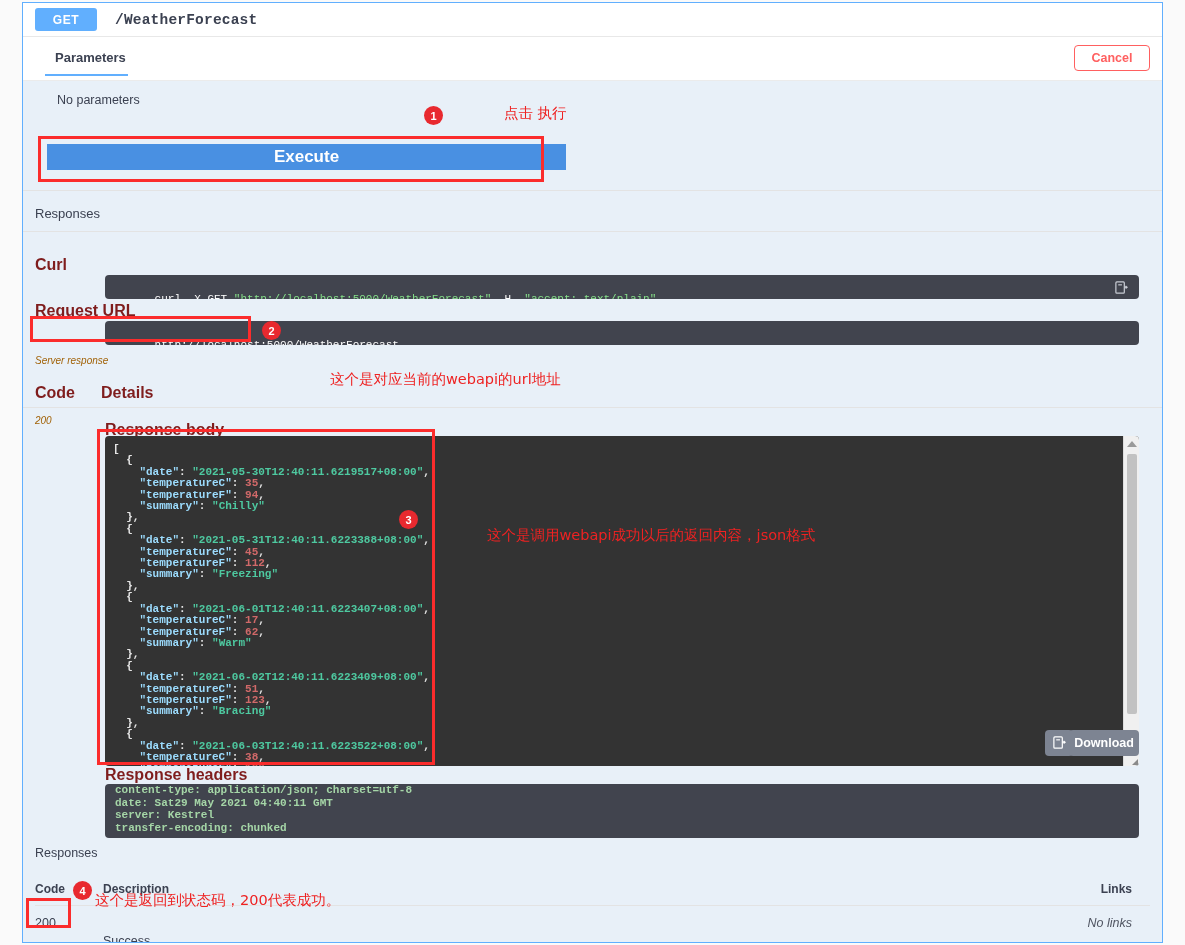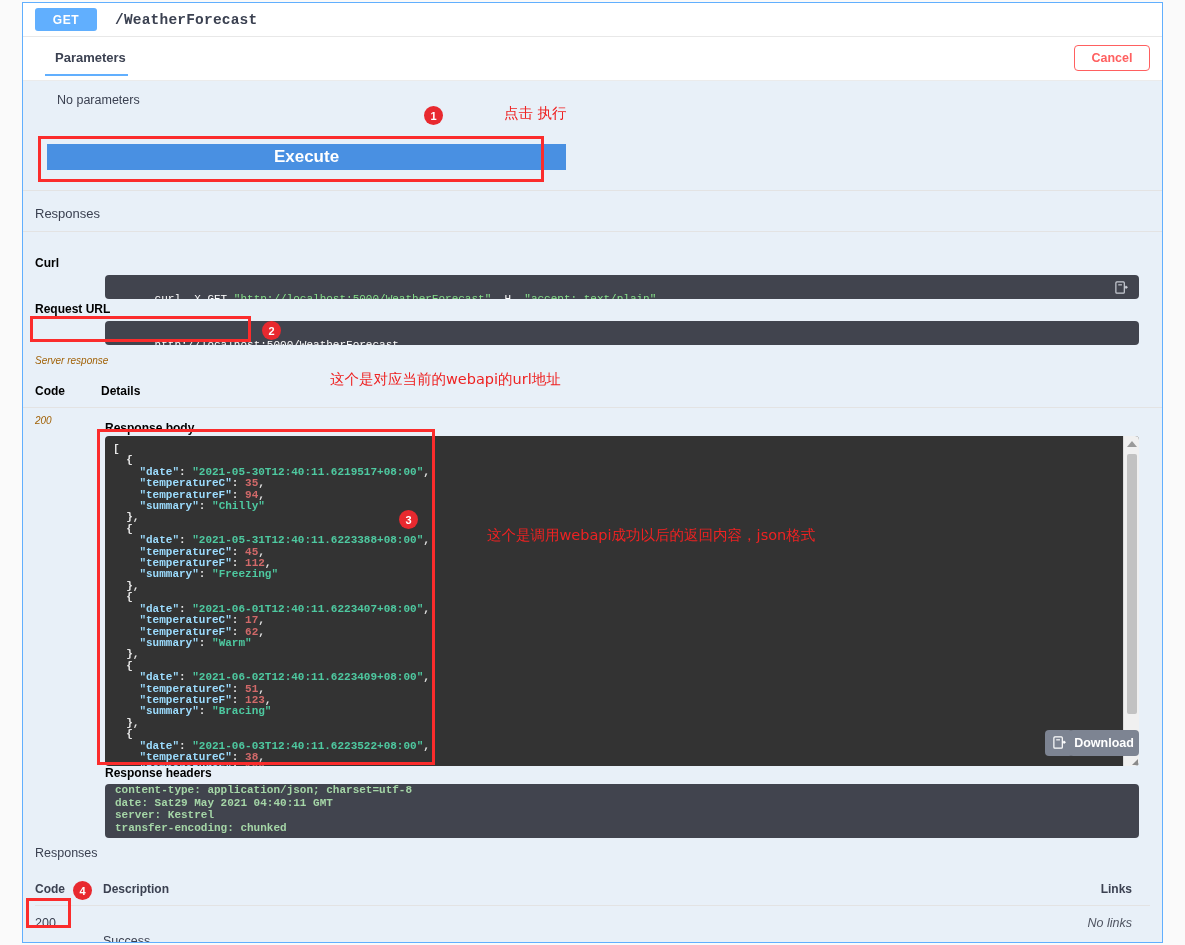--- a/index.html
+++ b/index.html
@@ -93,21 +93,21 @@
     cursor:pointer;
   }
 
   .divider { position:absolute; left:0; width:1139px; height:1px; background:#e3e3e3; }
 
   
   .responses-title {
     position:absolute; font-size: 13px; color:#3b4151; font-weight: 400;
   }
   .label {
-    position:absolute; font-size: 12px; font-weight: bold; color:#000000;
+    position:absolute; font-size: 16px; font-weight: bold; color:#7f1d1d;
   }
   .label-plain {
     position:absolute; font-size: 10px; color:#a16207;font-style:italic;
   }
 
   
   .codeblock {
     position:absolute;
     background:#41444e; color:#fff;
     font-family: "Liberation Mono", monospace;
@@ -343,14 +343,15 @@
   <div class="redbox" style="left:30px;top:316px;width:221px;height:26px;"></div>
   <div class="marker" style="left:262px;top:321px;">2</div>
   <div class="anno" style="left:302px;top:370px;margin-left:28px;">这个是对应当前的webapi的url地址</div>
 
   <div class="redbox" style="left:97px;top:429px;width:338px;height:336px;"></div>
   <div class="marker" style="left:399px;top:510px;">3</div>
   <div class="anno" style="left:487px;top:526px;">这个是调用webapi成功以后的返回内容，json格式</div>
 
   <div class="redbox" style="left:26px;top:898px;width:45px;height:30px;"></div>
   <div class="marker" style="left:73px;top:881px;">4</div>
+  <div class="anno" style="left:95px;top:891px;">这个是返回到状态码，200代表成功。</div>
 
 </div>
 
 </body></html>

